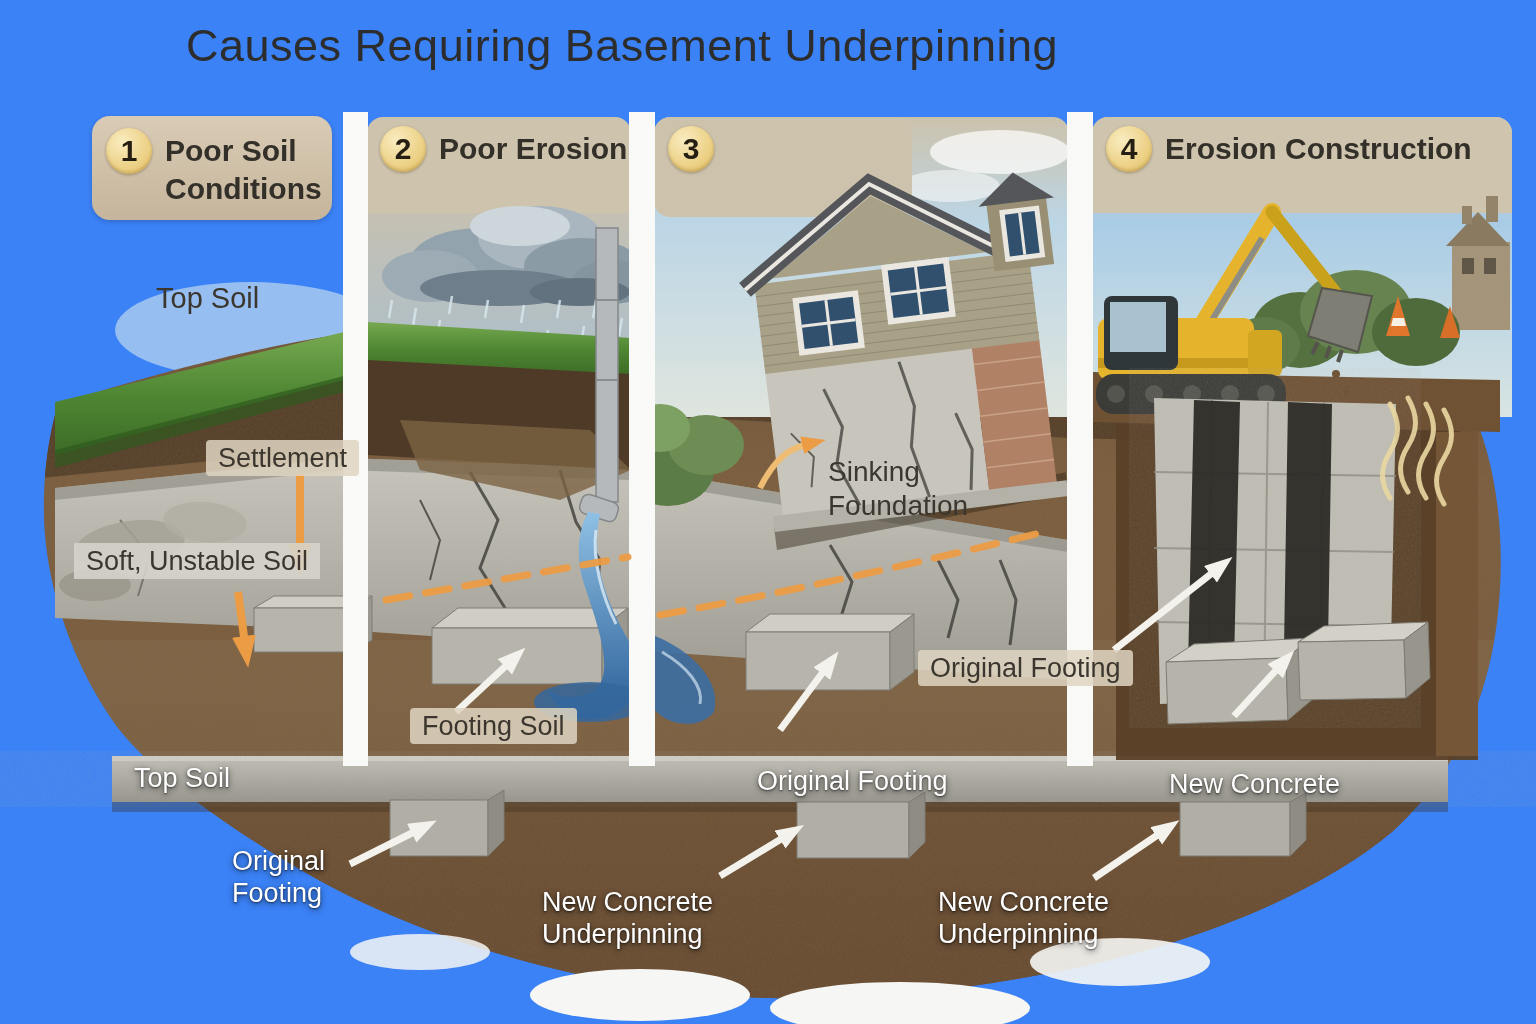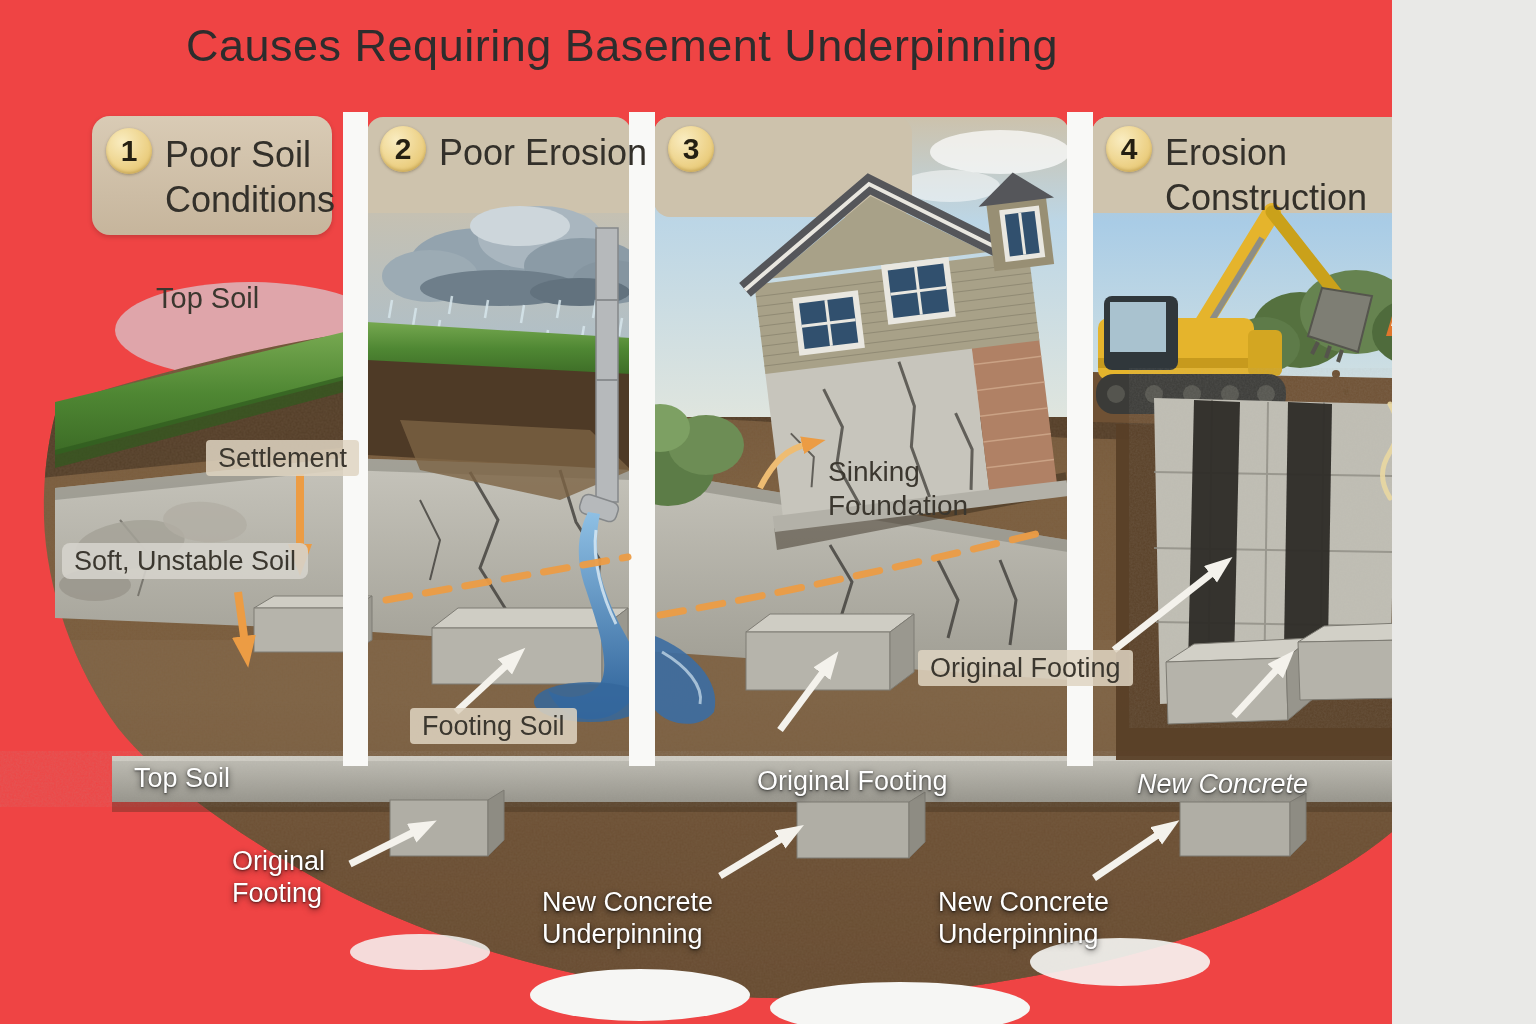--- a/index.html
+++ b/index.html
@@ -1,61 +1,61 @@
 <!DOCTYPE html>
 <html><head>
 <meta charset="utf-8">
 <style>
   html,body{margin:0;padding:0;}
   body{background:#e9e9e7;}
   .canvas{
-    position:relative;width:1392px;height:1024px;overflow:hidden;
-    background:#ef4444;font-family:"Liberation Sans",sans-serif;
+    position:relative;width:1536px;height:1024px;overflow:hidden;
+    background:#3b82f6;font-family:"Liberation Sans",sans-serif;
   }
   .title{
     position:absolute;left:186px;top:20px;margin:0;
     font-size:45px;font-weight:500;color:#2d2d2d;letter-spacing:.5px;
   }
   
   .badge{position:absolute;display:flex;align-items:flex-start;gap:13px;z-index:6;}
   .badge .num{
     width:46px;height:46px;border-radius:50%;flex:0 0 auto;
     background:radial-gradient(circle at 35% 30%,#f9ecc0,#ecd084 62%,#ddbb60);
     display:flex;align-items:center;justify-content:center;
     font-size:30px;font-weight:700;color:#241f12;
     box-shadow:0 1px 3px rgba(60,40,0,.35), inset 0 -2px 3px rgba(120,80,0,.25);
   }
-  .badge .btxt{font-size:36px;line-height:1.26;font-weight:400;color:#33302a;padding-top:4px;}
+  .badge .btxt{font-size:30px;line-height:1.26;font-weight:700;color:#33302a;padding-top:4px;}
   .b1{left:92px;top:116px;width:240px;min-height:92px;box-sizing:border-box;
       background:linear-gradient(180deg,#d9cbb5,#c6b59c);border-radius:18px;
       padding:12px 14px;box-shadow:0 2px 5px rgba(0,0,0,.18);}
   .b1 .btxt{width:150px;}
   .b2{left:380px;top:126px;}
   .b3{left:668px;top:126px;}
   .b3 .btxt{width:246px;}
   .b4{left:1106px;top:126px;}
   
   .lbl{position:absolute;z-index:6;font-size:27px;line-height:1.2;white-space:nowrap;}
   .dark{color:#3b372f;}
   .chip{background:rgba(223,213,194,.85);padding:2px 12px;border-radius:4px;color:#3b372f;}
-  .chip-gray{background:rgba(214,212,205,.88);padding:2px 12px;border-radius:8px;color:#3b372f;}
+  .chip-gray{background:rgba(214,212,205,.88);padding:2px 12px;border-radius:1px;color:#3b372f;margin-left:12px;}
   .white{color:#fff;text-shadow:0 2px 6px rgba(0,0,0,.6),0 1px 2px rgba(0,0,0,.55);}
   .wrap{white-space:normal;}
   .l-topsoil-u{left:156px;top:281px;font-size:29px;}
   .l-settlement{left:206px;top:440px;}
   .l-soft{left:62px;top:543px;}
   .l-eroded{left:410px;top:708px;}
   .l-sinking{left:828px;top:455px;width:210px;font-size:28px;}
   .l-of-mid{left:918px;top:650px;z-index:7;}
   .l-topsoil-l{left:134px;top:762px;}
   .l-of-left{left:232px;top:845px;width:140px;}
   .l-ncu-1{left:542px;top:886px;width:200px;}
   .l-of-bottom{left:757px;top:765px;}
   .l-ncu-2{left:938px;top:886px;width:200px;}
-  .l-nc{left:1137px;top:768px;font-style:italic;}
+  .l-nc{left:1169px;top:768px;}
   svg{position:absolute;left:0;top:0;z-index:1;}
 </style>
 </head>
 <body>
 
 <div class="canvas">
 
 <h1 class="title">Causes Requiring Basement Underpinning</h1>
 
 <svg width="1536" height="1024" viewBox="0 0 1536 1024">

